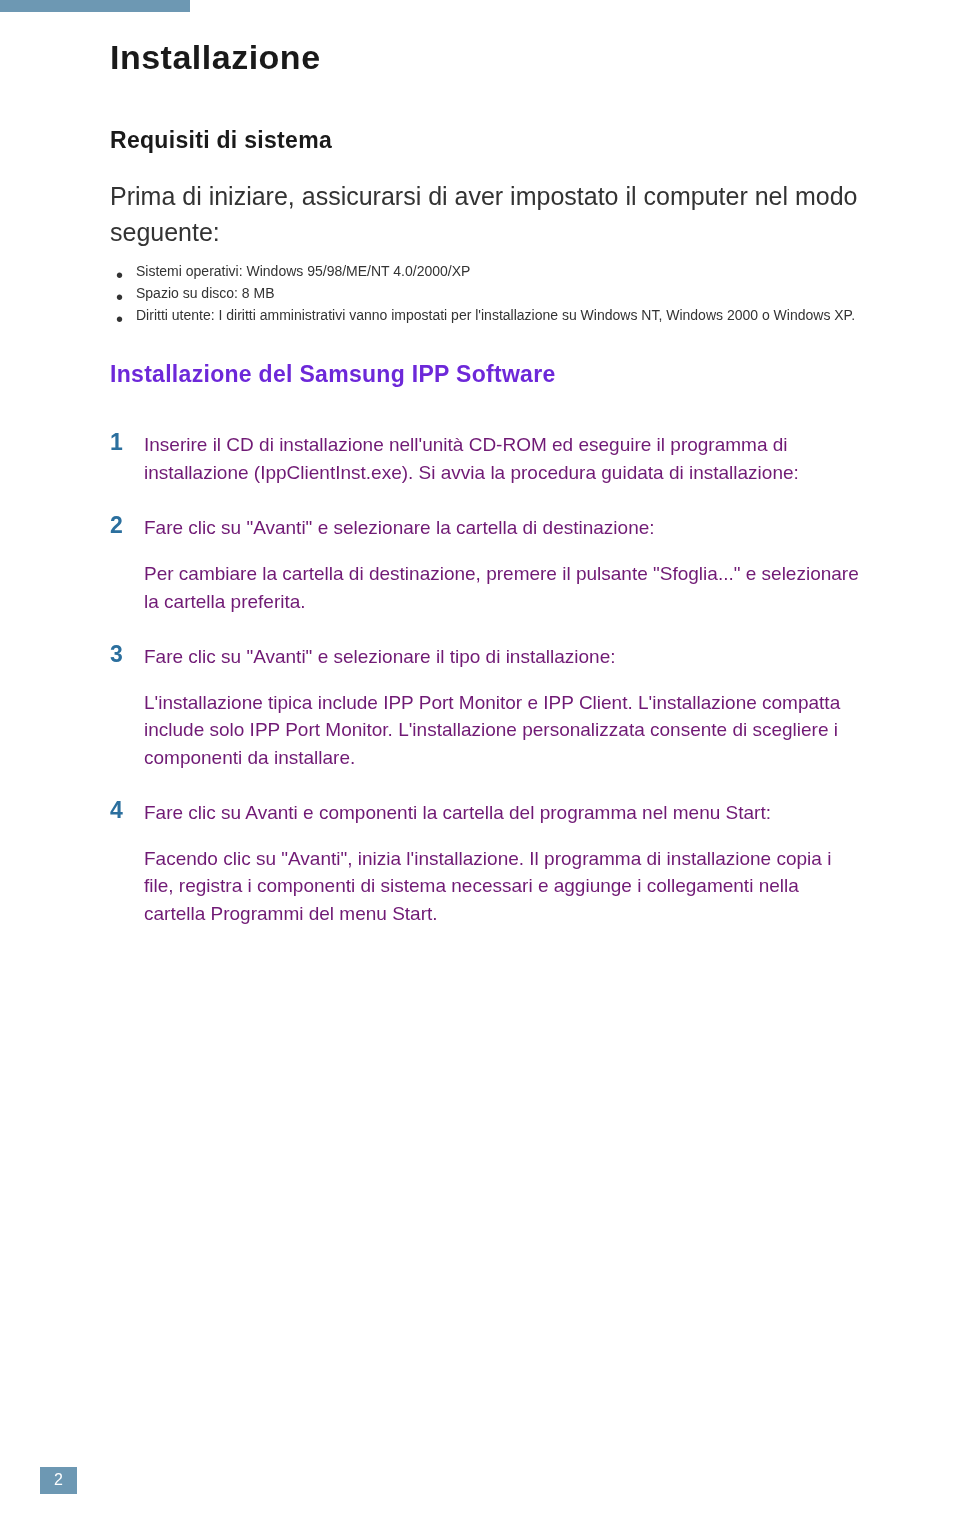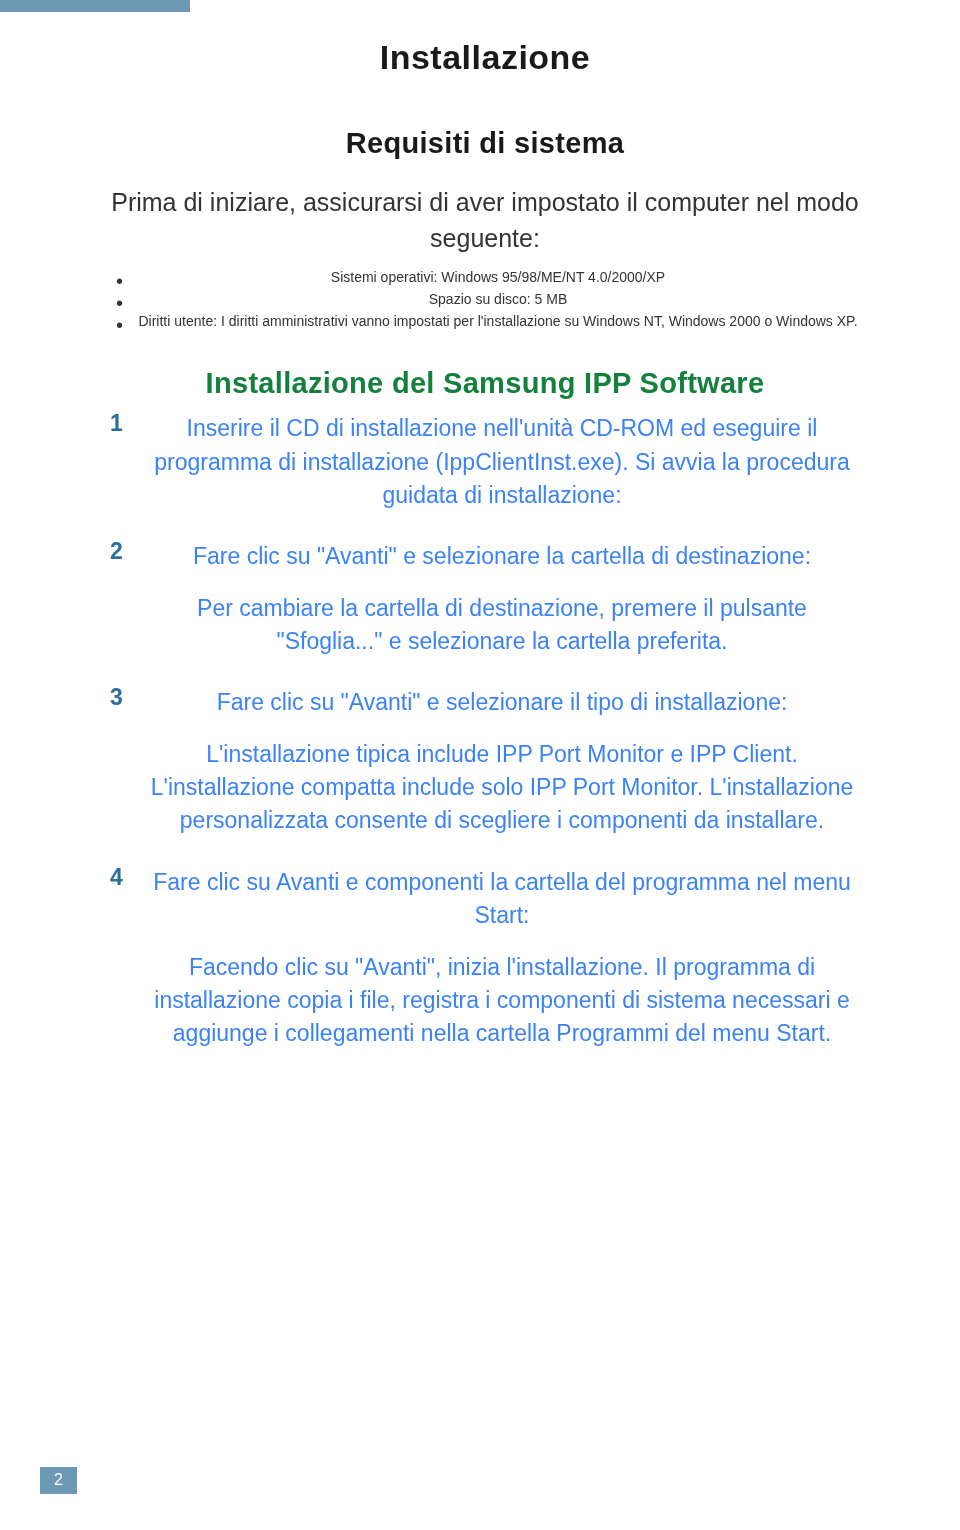--- a/index.html
+++ b/index.html
@@ -1,15 +1,15 @@
 <!DOCTYPE html>
 <html><head>
 <meta charset="utf-8">
 <style>
-  * { margin: 0; padding: 0; box-sizing: border-box; text-align: center; }
+  * { margin: 0; padding: 0; box-sizing: border-box; }
   html, body { width: 960px; height: 1530px; }
   body {
     font-family: Verdana, Geneva, sans-serif;
     background: #ffffff;
     color: #333333;
     position: relative;
   }
   .top-bar {
     position: absolute;
     top: 0;
@@ -22,30 +22,30 @@
     padding: 38px 100px 0 110px;
   }
   h1 {
     font-size: 34px;
     font-weight: bold;
     color: #1a1a1a;
     margin-bottom: 50px;
     letter-spacing: 0.5px;
   }
   h2 {
-    font-size: 29px;
+    font-size: 23px;
     font-weight: bold;
     color: #1a1a1a;
     margin-bottom: 24px;
     letter-spacing: 0.3px;
   }
   h2.blue {
-    color: #15803d;
+    color: #6d28d9;
     margin-top: 36px;
-    margin-bottom: 12px;
+    margin-bottom: 43px;
   }
   p.intro {
     font-size: 25px;
     line-height: 1.45;
     margin-bottom: 10px;
     color: #333;
   }
   ul.bullets {
     list-style: none;
     padding-left: 26px;
@@ -79,23 +79,23 @@
   ol.steps > li::before {
     content: counter(step);
     position: absolute;
     left: -34px;
     top: -2px;
     font-size: 23px;
     font-weight: bold;
     color: #2b6f9e;
   }
   ol.steps > li p {
-    font-size: 23px;
+    font-size: 19px;
     line-height: 1.45;
-    color: #3b82f6;
+    color: #701a75;
     margin-bottom: 18px;
   }
   ol.steps > li p:last-child { margin-bottom: 0; }
   .page-num {
     position: absolute;
     bottom: 36px;
     left: 40px;
     background: #6d98b3;
     color: #ffffff;
     font-size: 16px;
@@ -110,21 +110,21 @@
 <div class="content">
 
   <h1>Installazione</h1>
 
   <h2>Requisiti di sistema</h2>
 
   <p class="intro">Prima di iniziare, assicurarsi di aver impostato il computer nel modo seguente:</p>
 
   <ul class="bullets">
     <li>Sistemi operativi: Windows 95/98/ME/NT 4.0/2000/XP</li>
-    <li>Spazio su disco: 5 MB</li>
+    <li>Spazio su disco: 8 MB</li>
     <li>Diritti utente: I diritti amministrativi vanno impostati per l'installazione su Windows NT, Windows 2000 o Windows XP.</li>
   </ul>
 
   <h2 class="blue">Installazione del Samsung IPP Software</h2>
 
   <ol class="steps">
     <li>
       <p>Inserire il CD di installazione nell'unità CD-ROM ed eseguire il programma di installazione (IppClientInst.exe). Si avvia la procedura guidata di installazione:</p>
     </li>
     <li>

